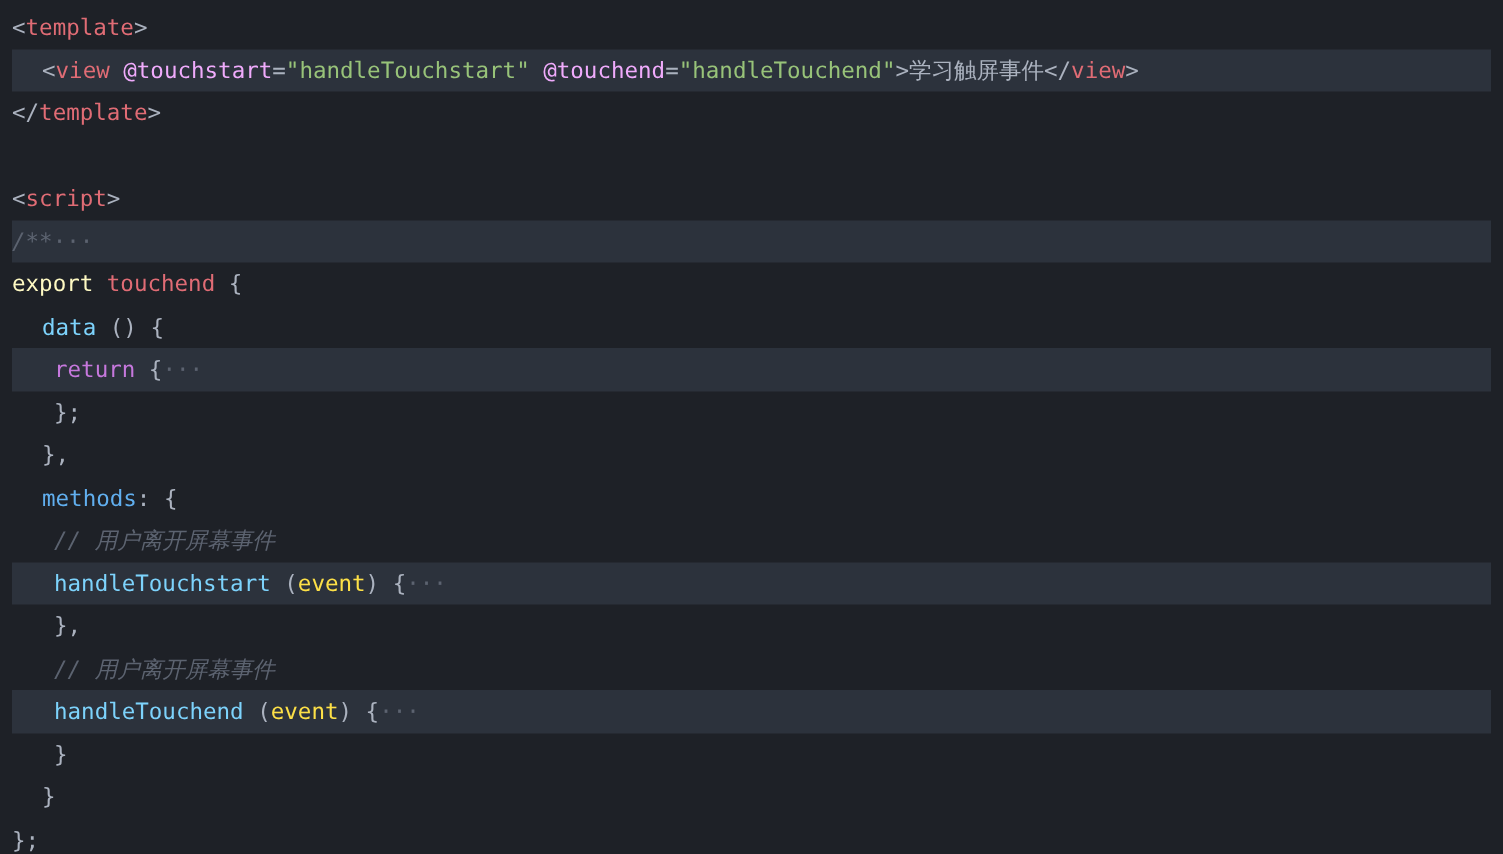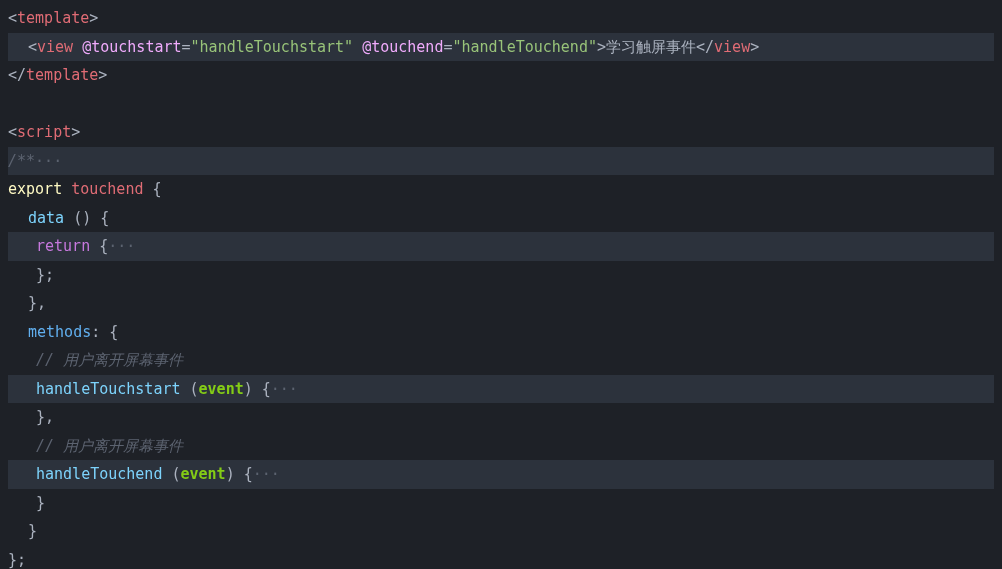--- a/index.html
+++ b/index.html
@@ -28,21 +28,21 @@
   .tag-name   { color: #e06c75; }
   .attr-name  { color: #f0abfc; }
   .attr-eq    { color: #abb2bf; }
   .attr-value { color: #98c379; }
   .text-content { color: #abb2bf; margin-top: 36px; }
   .keyword-export { color: #fef9c3; }
   .keyword-default { color: #e06c75;}
   .keyword-return  { color: #c678dd; }
   .method-name { color: #7dd3fc; }
   .prop-name   { color: #61afef; }
-  .param-name  { color: #84cc16; font-weight: bold; }
+  .param-name  { color: #fde047; }
   .brace       { color: #abb2bf; }
   .punct       { color: #abb2bf; }
   .comma       { color: #abb2bf; }
   .comment     { color: #5c6370; font-style: italic; }
   .fold-marker { color: #5c6370; }
   .p1 { padding-left: 20px; }
   .p2 { padding-left: 28px; }
 </style>
 </head>
 <body>

